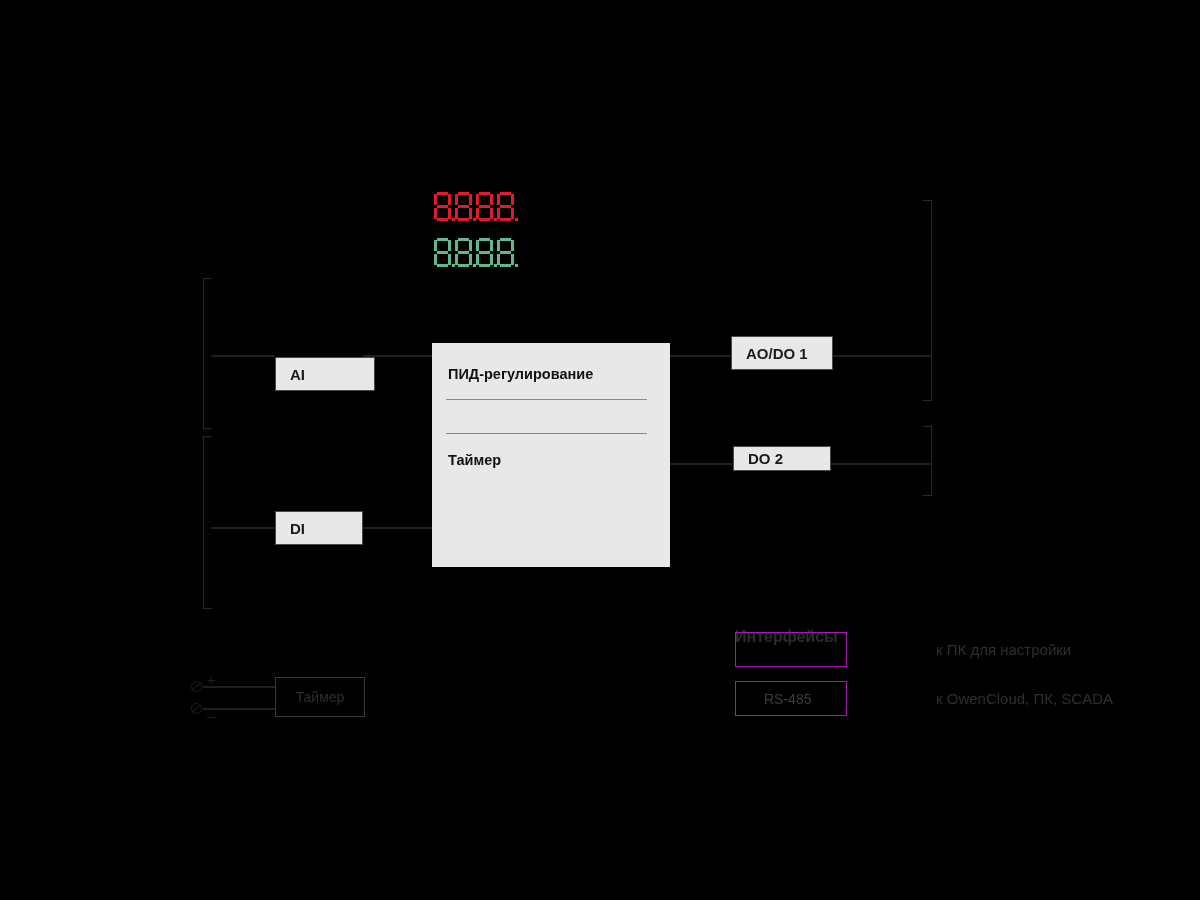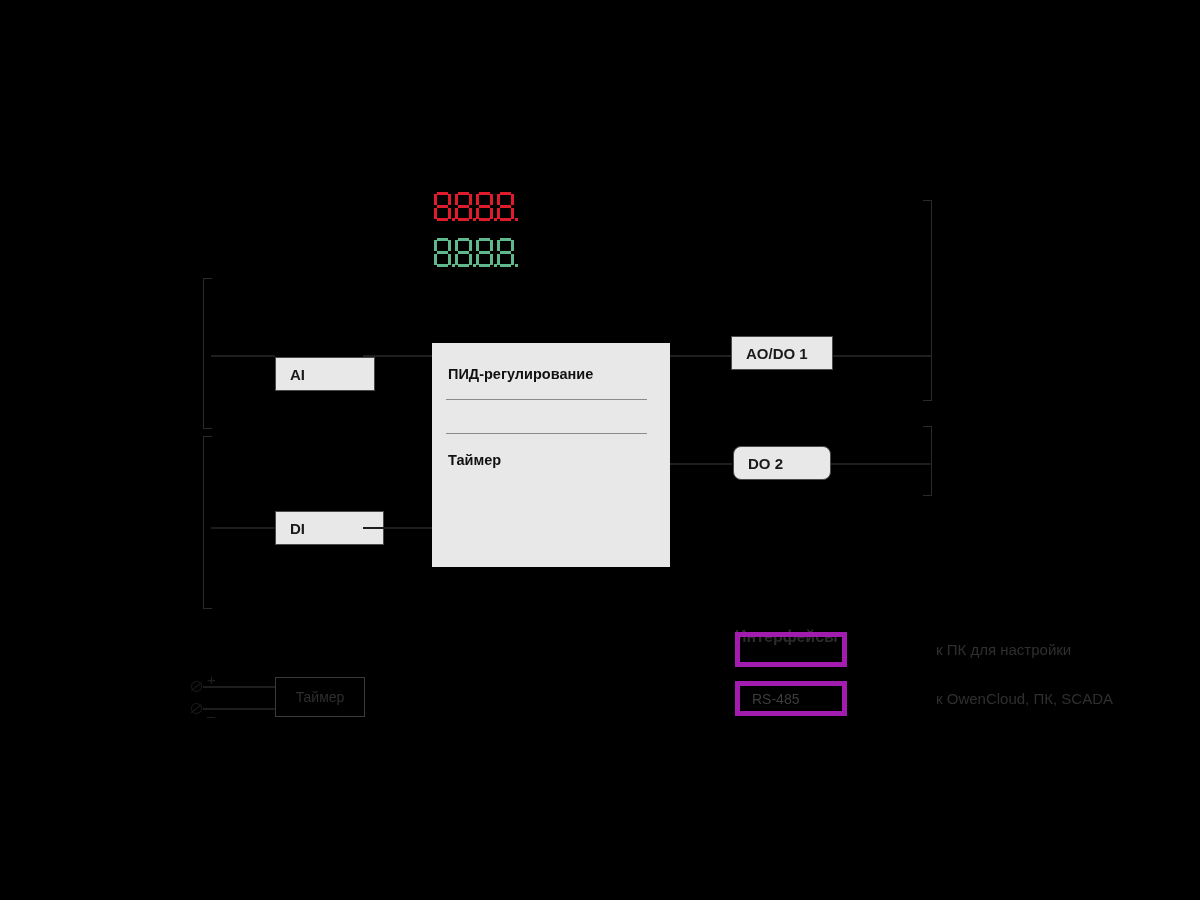--- a/index.html
+++ b/index.html
@@ -107,25 +107,25 @@
 
   
   .if-heading {
     position: absolute;
     color: #2b2b2b;
     font-weight: bold;
     font-size: 16px;
   }
   .if-box {
     position: absolute;
-    border: 5px solid #a21caf;
+    border: 1px solid #a21caf;
     box-sizing: border-box;
     display: flex;
     align-items: center;
-    padding-left: 12px;
+    padding-left: 28px;
     color: #3d3d3d;
     font-size: 14px;
     background: transparent;
   }
   .if-note {
     position: absolute;
     color: #2f2f2f;
     font-size: 15px;
     white-space: nowrap;
   }
@@ -261,41 +261,41 @@
 
   <div class="bracket bracket-left" style="left:203px; top:278px; width:9px; height:151px;"></div>
   <div class="bracket bracket-left" style="left:203px; top:436px; width:9px; height:173px;"></div>
 
   <div class="hline" style="left:211px; top:355px; width:64px;"></div>
   <div class="hline" style="left:211px; top:527px; width:64px;"></div>
 
   <div class="io-box" style="left:275px; top:339px; width:100px; height:34px;margin-top:18px;">
     <span>AI</span>
   </div>
-  <div class="io-box" style="left:275px; top:511px; width:109px; height:34px;">
+  <div class="io-box" style="left:275px; top:511px; width:88px; height:34px;">
     <span>DI</span>
   </div>
 
   <div class="hline" style="left:363px; top:355px; width:70px;"></div>
   <div class="hline" style="left:363px; top:527px; width:70px;"></div>
 
   <div class="fn-panel" style="left:432px; top:343px; width:238px; height:224px;">
     <div class="fn-item">ПИД-регулирование</div>
     <div class="fn-divider"></div>
     <div class="fn-divider"></div>
     <div class="fn-item">Таймер</div>
   </div>
 
   <div class="hline" style="left:670px; top:355px; width:62px;"></div>
   <div class="hline" style="left:670px; top:463px; width:62px;"></div>
 
   <div class="io-box" style="left:731px; top:336px; width:102px; height:34px;">
     <span>AO/DO 1</span>
   </div>
-  <div class="io-box" style="left:733px; top:446px; width:98px; height:34px;border-radius:8px;">
+  <div class="io-box" style="left:733px; top:446px; width:98px; height:25px;">
     <span>DO 2</span>
   </div>
 
   <div class="hline" style="left:833px; top:355px; width:99px;"></div>
   <div class="hline" style="left:831px; top:463px; width:101px;"></div>
 
   <div class="bracket bracket-right" style="left:923px; top:200px; width:9px; height:201px;"></div>
   <div class="bracket bracket-right" style="left:923px; top:426px; width:9px; height:70px;"></div>
 
   <div class="if-heading" style="left:735px; top:605px;margin-top:23px;">Интерфейсы</div>

